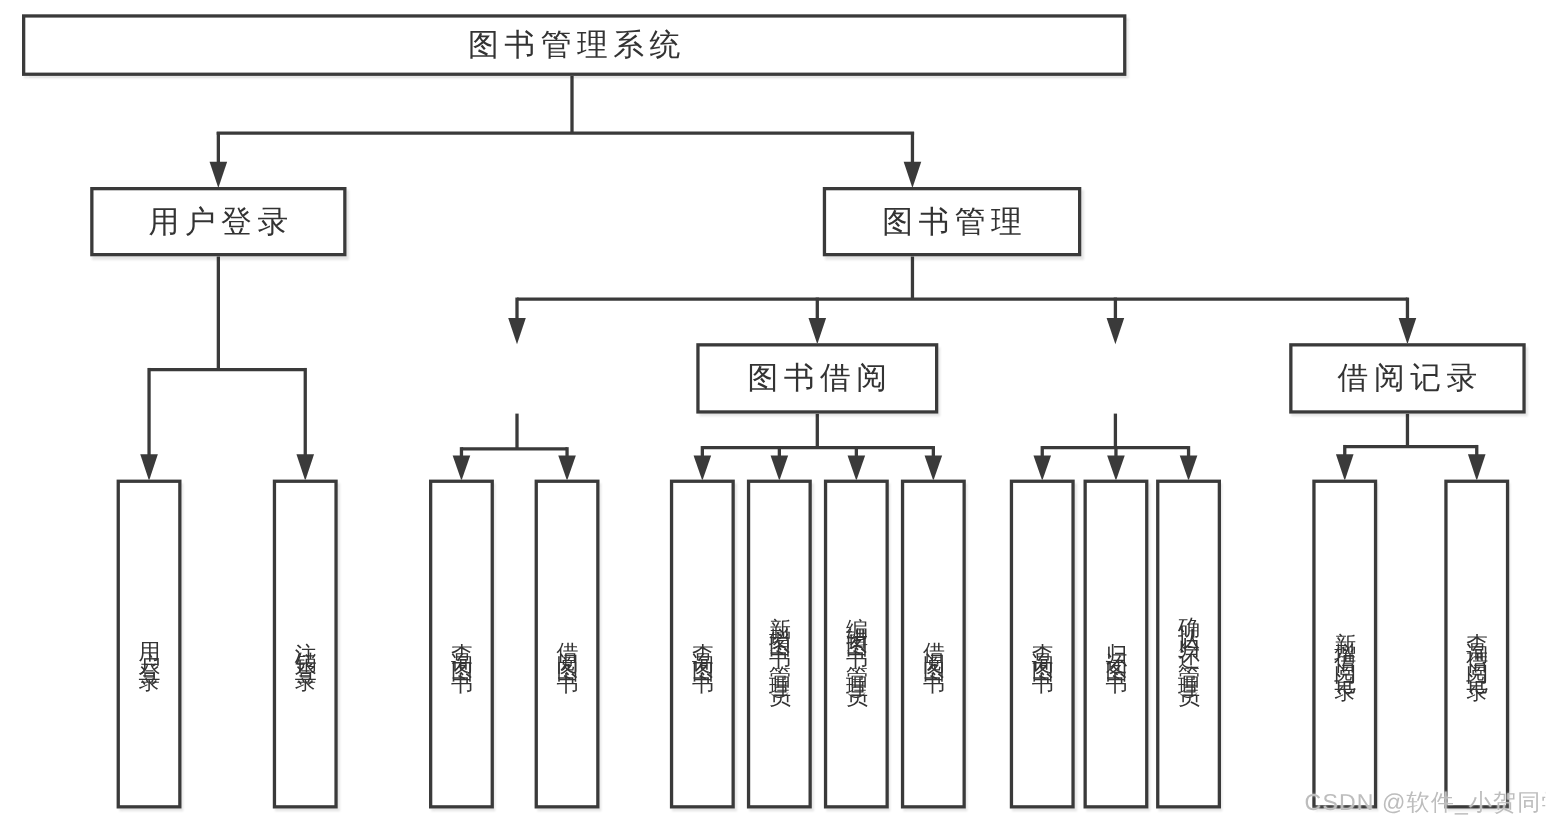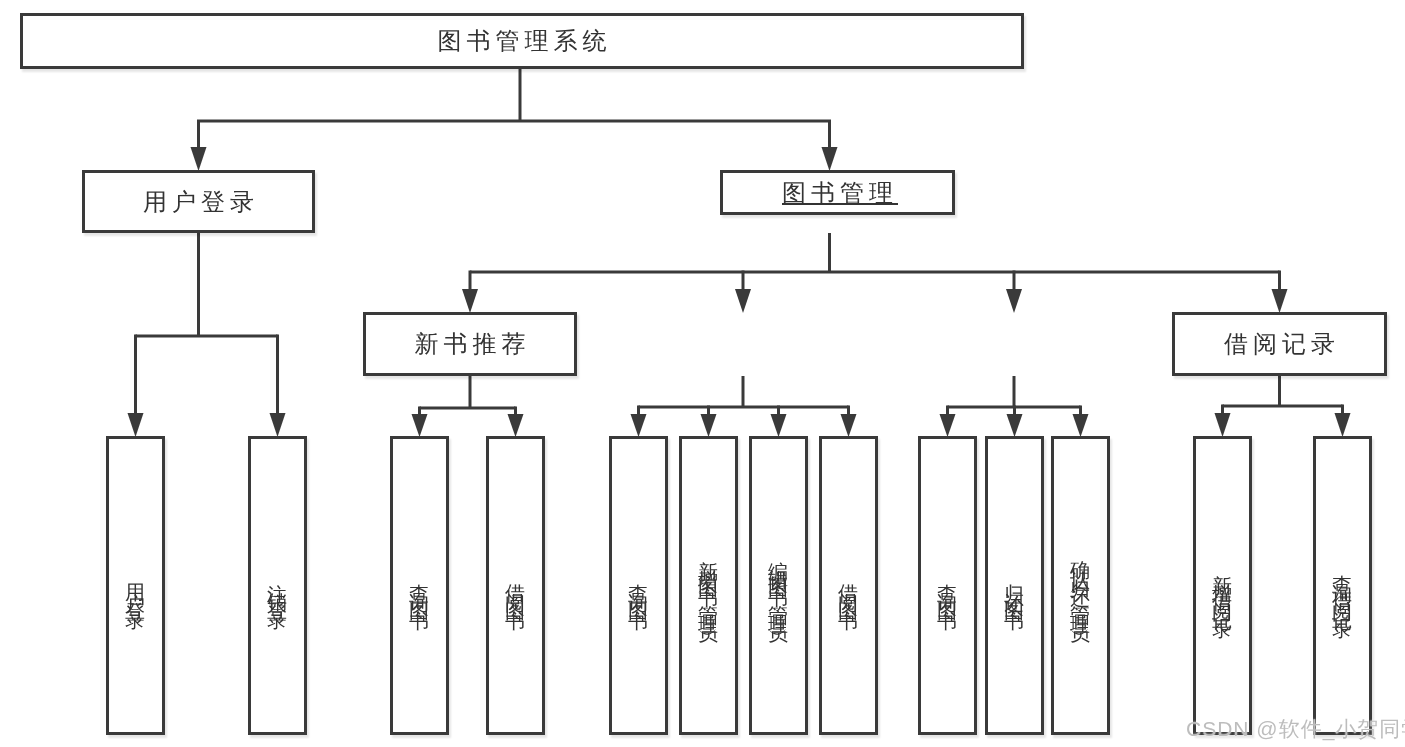--- a/index.html
+++ b/index.html
@@ -16,21 +16,21 @@
     box-sizing:border-box;
     background:#ffffff;
     border:3px solid #3a3a3a;
     color:#333333;
     display:flex;
     align-items:center;
     justify-content:center;
     box-shadow:2px 3px 2px rgba(0,0,0,0.10);
   }
   .node.h{
-    font-size:24px;
+    font-size:28px;
     letter-spacing:5px;
     text-indent:5px;
     white-space:nowrap;
   }
   .node.v .vtext{
     writing-mode:vertical-rl;
     text-orientation:mixed;
     font-size:20px;
     letter-spacing:9px;
     line-height:1;
@@ -43,21 +43,21 @@
     font-size:21px;
     color:#bdbdbd;
     text-shadow:0 0 2px #ffffff;
     letter-spacing:1px;
     white-space:nowrap;
     z-index:5;
   }
   
   #n-root{left:20px;top:13px;width:1004px;height:56px;}
   #n-user-login{left:82px;top:170px;width:233px;height:63px;}
-  #n-book-mgmt{left:720px;top:170px;width:235px;height:45px;text-decoration:underline;}
+  #n-book-mgmt{left:748px;top:170px;width:235px;height:63px;}
   #n-new-book{left:363px;top:312px;width:214px;height:64px;}
   #n-book-borrow{left:633px;top:312px;width:220px;height:64px;}
   #n-cur-borrow{left:906px;top:312px;width:216px;height:64px;}
   #n-borrow-rec{left:1172px;top:312px;width:215px;height:64px;font-family:Liberation Mono, monospace;}
   .leaf{top:436px;width:59px;height:299px;}
   #l-login{left:106px;}
   #l-logout{left:248px;}
   #l-nb-query{left:390px;}
   #l-nb-borrow{left:486px;}
   #l-bb-query{left:609px;}
@@ -135,21 +135,21 @@
     <line x1="1342.5" y1="404.5" x2="1342.5" y2="416"></line>
     <polygon points="1214.5,413 1230.5,413 1222.5,437" stroke="none"></polygon>
     <polygon points="1334.5,413 1350.5,413 1342.5,437" stroke="none"></polygon>
   </svg>
 
   <div id="n-root" class="node h">图书管理系统</div>
 
   <div id="n-user-login" class="node h">用户登录</div>
   <div id="n-book-mgmt" class="node h">图书管理</div>
 
-  <div id="n-new-book" class="node h">新书推荐</div>
+  <div id="n-book-borrow" class="node h">图书借阅</div>
   <div id="n-borrow-rec" class="node h">借阅记录</div>
 
   <div id="l-login" class="node v leaf">
     <span class="vtext">用户登录</span>
   </div>
   <div id="l-logout" class="node v leaf">
     <span class="vtext">注销登录</span>
   </div>
   <div id="l-nb-query" class="node v leaf">
     <span class="vtext">查询图书</span>

